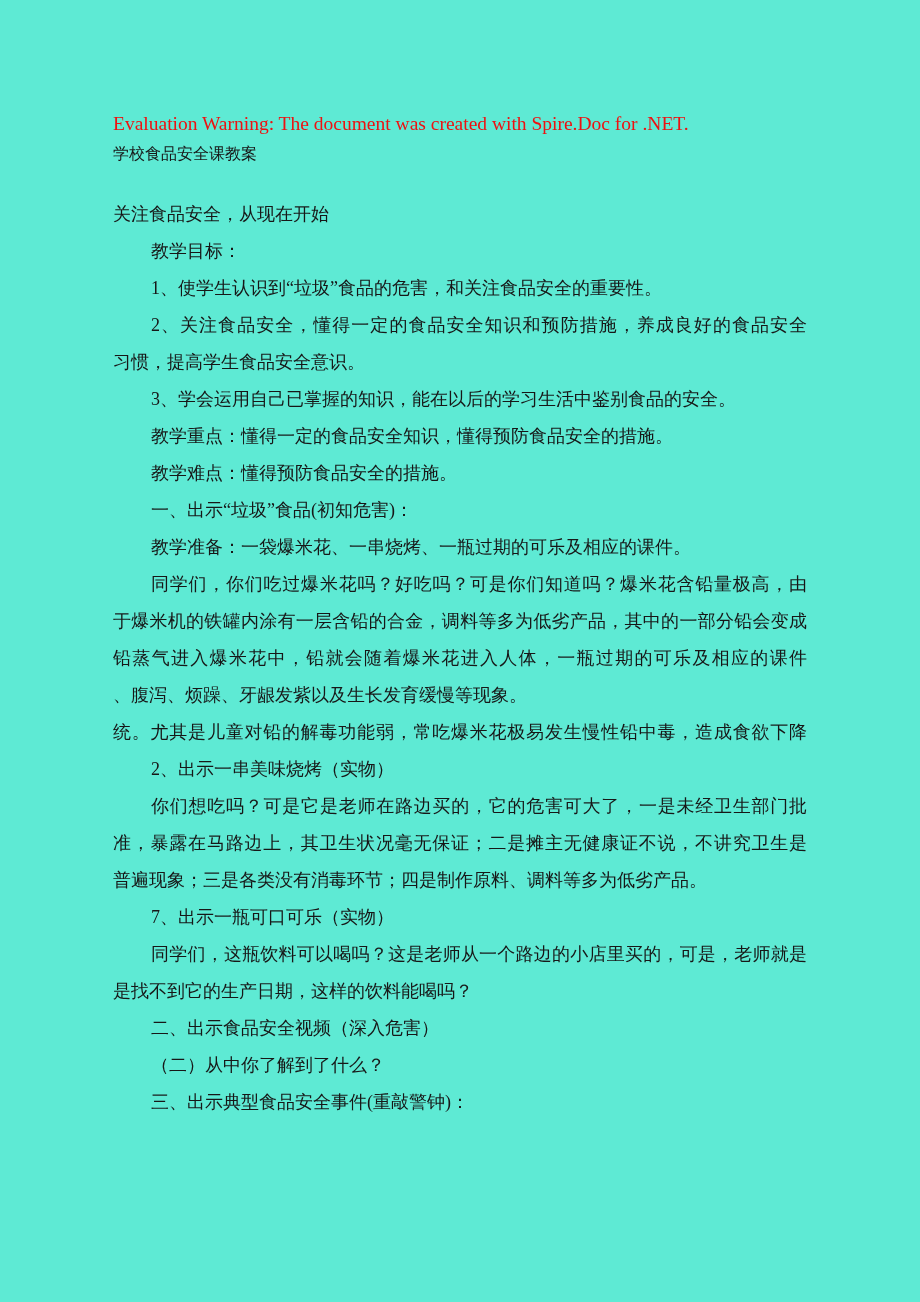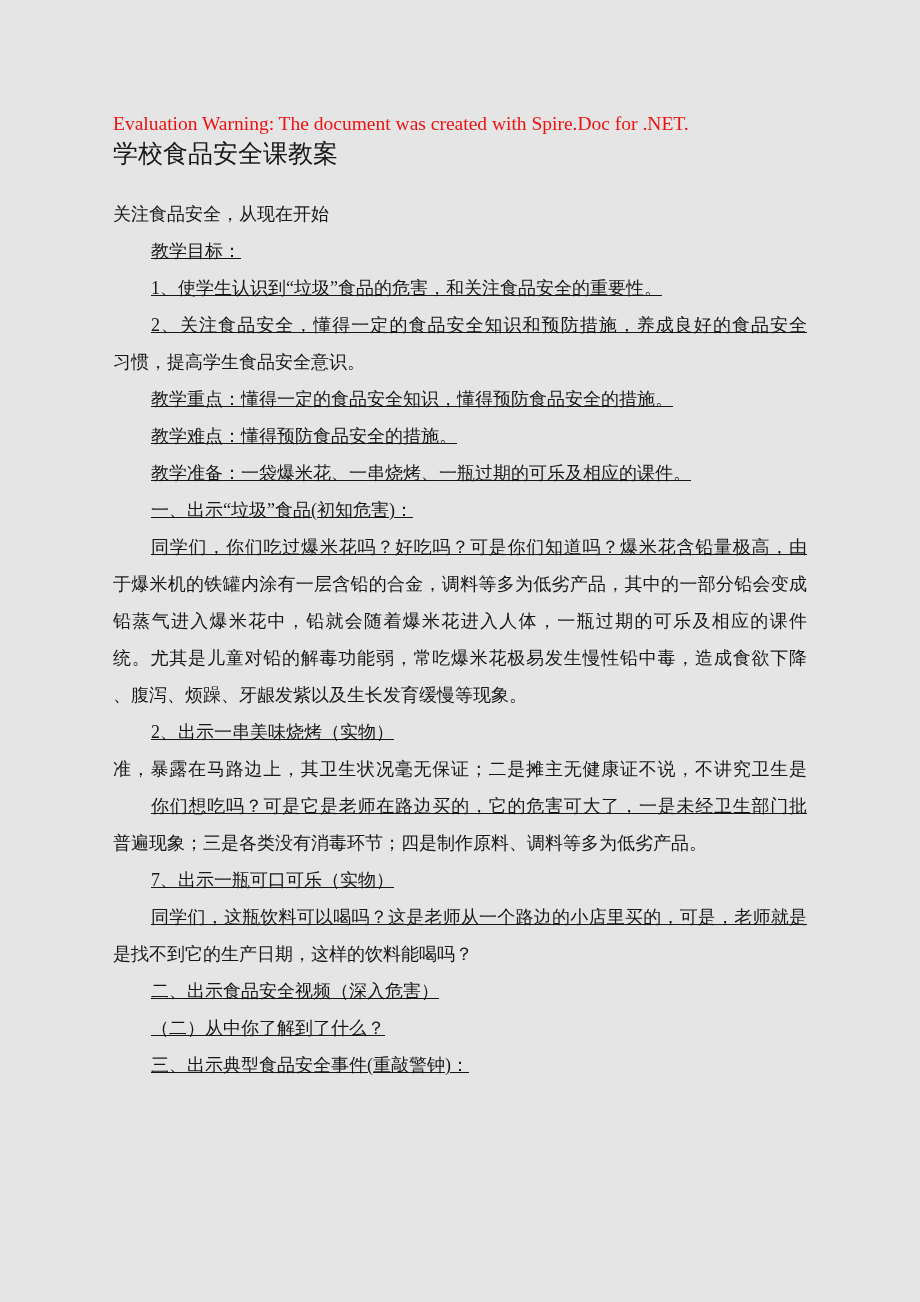--- a/index.html
+++ b/index.html
@@ -4,54 +4,53 @@
 <style>
   html, body {
     margin: 0;
     padding: 0;
     background: #ffffff;
   }
   .page {
     position: relative;
     width: 920px;
     height: 1302px;
-    background: #e5e5e5;
+    background: #5eead4;
     box-sizing: border-box;
     padding: 110px 113px 0 113px;
     font-family: "Liberation Serif", "DejaVu Serif", serif;
     color: #171717;
     overflow: hidden;
   }
   .warning {
     font-size: 19.5px;
     line-height: 28px;
     height: 28px;
     white-space: nowrap;
   }
   .doc-title {
-    font-size: 25px;
+    font-size: 16px;
     line-height: 32px;
     height: 32px;
     white-space: nowrap;
   }
   .doc-body {
     margin-top: 26px;
   }
   .para {
     margin: 0;
   }
   .line {
     font-size: 18px;
     line-height: 37px;
     height: 37px;
     white-space: nowrap;
   }
   .line.indent {
     padding-left: 38px;
-    text-decoration: underline;
   }
   .line.fill {
     white-space: normal;
     text-align: justify;
     text-align-last: justify;
     text-justify: inter-character;
     overflow: visible;
   }
 </style>
 </head>
@@ -68,44 +67,47 @@
         <div class="line indent">教学目标：</div>
       </div>
       <div class="para">
         <div class="line indent">1、使学生认识到“垃圾”食品的危害，和关注食品安全的重要性。</div>
       </div>
       <div class="para">
         <div class="line indent fill">2、关注食品安全，懂得一定的食品安全知识和预防措施，养成良好的食品安全</div>
         <div class="line">习惯，提高学生食品安全意识。</div>
       </div>
       <div class="para">
+        <div class="line indent">3、学会运用自己已掌握的知识，能在以后的学习生活中鉴别食品的安全。</div>
+      </div>
+      <div class="para">
         <div class="line indent">教学重点：懂得一定的食品安全知识，懂得预防食品安全的措施。</div>
       </div>
       <div class="para">
         <div class="line indent">教学难点：懂得预防食品安全的措施。</div>
       </div>
       <div class="para">
-        <div class="line indent">教学准备：一袋爆米花、一串烧烤、一瓶过期的可乐及相应的课件。</div>
+        <div class="line indent">一、出示“垃圾”食品(初知危害)：</div>
       </div>
       <div class="para">
-        <div class="line indent">一、出示“垃圾”食品(初知危害)：</div>
+        <div class="line indent">教学准备：一袋爆米花、一串烧烤、一瓶过期的可乐及相应的课件。</div>
       </div>
       <div class="para">
         <div class="line indent fill">同学们，你们吃过爆米花吗？好吃吗？可是你们知道吗？爆米花含铅量极高，由</div>
         <div class="line fill">于爆米机的铁罐内涂有一层含铅的合金，调料等多为低劣产品，其中的一部分铅会变成</div>
         <div class="line fill">铅蒸气进入爆米花中，铅就会随着爆米花进入人体，一瓶过期的可乐及相应的课件</div>
+        <div class="line">、腹泻、烦躁、牙龈发紫以及生长发育缓慢等现象。</div>
         <div class="line fill">统。尤其是儿童对铅的解毒功能弱，常吃爆米花极易发生慢性铅中毒，造成食欲下降</div>
-        <div class="line">、腹泻、烦躁、牙龈发紫以及生长发育缓慢等现象。</div>
       </div>
       <div class="para">
         <div class="line indent">2、出示一串美味烧烤（实物）</div>
       </div>
       <div class="para">
+        <div class="line indent fill">你们想吃吗？可是它是老师在路边买的，它的危害可大了，一是未经卫生部门批</div>
         <div class="line fill">准，暴露在马路边上，其卫生状况毫无保证；二是摊主无健康证不说，不讲究卫生是</div>
-        <div class="line indent fill">你们想吃吗？可是它是老师在路边买的，它的危害可大了，一是未经卫生部门批</div>
         <div class="line">普遍现象；三是各类没有消毒环节；四是制作原料、调料等多为低劣产品。</div>
       </div>
       <div class="para">
         <div class="line indent">7、出示一瓶可口可乐（实物）</div>
       </div>
       <div class="para">
         <div class="line indent fill">同学们，这瓶饮料可以喝吗？这是老师从一个路边的小店里买的，可是，老师就是</div>
         <div class="line">是找不到它的生产日期，这样的饮料能喝吗？</div>
       </div>
       <div class="para">

